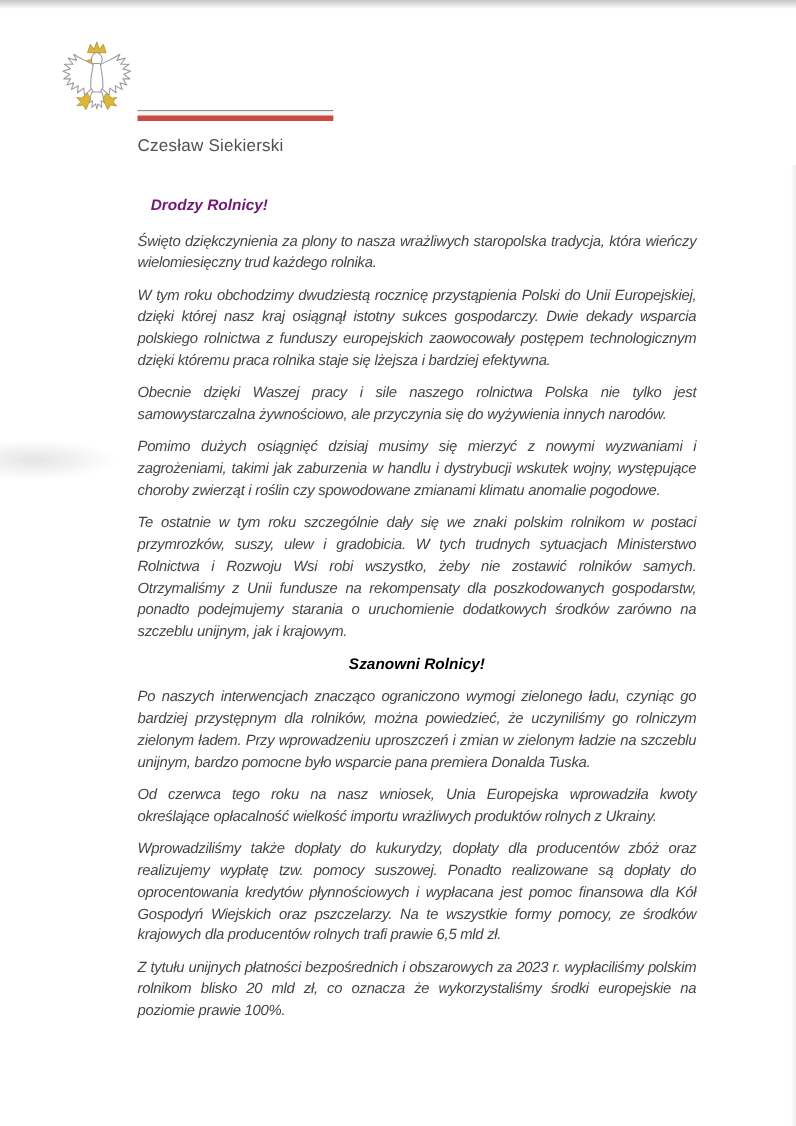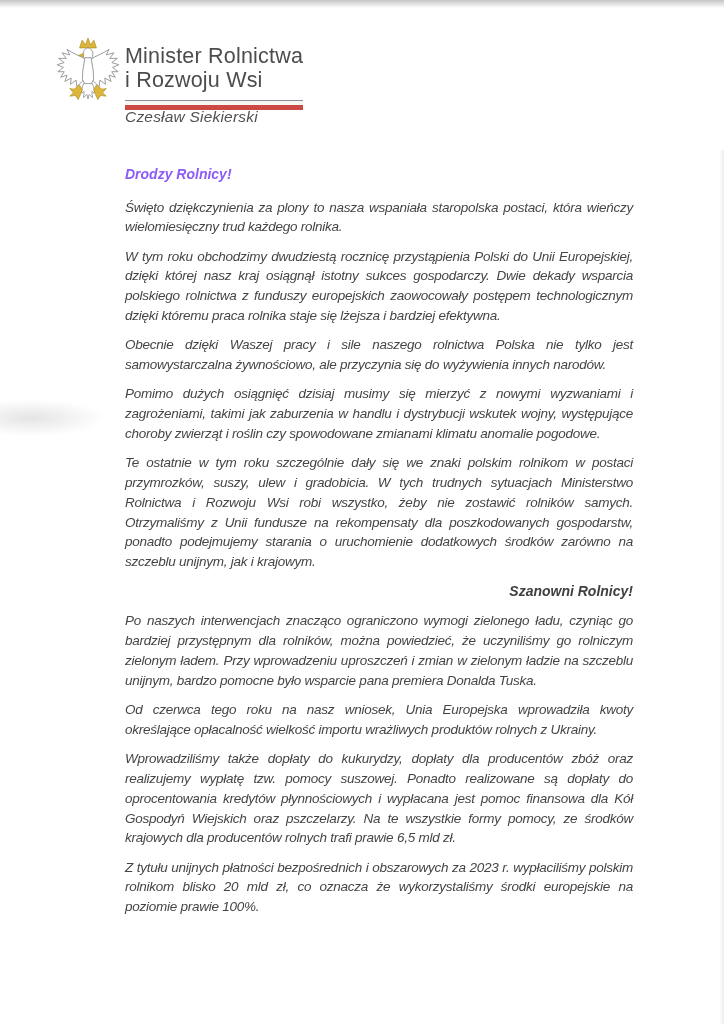--- a/index.html
+++ b/index.html
@@ -28,39 +28,39 @@
   
   .emblem{position:absolute;left:53px;top:36px;width:70px;height:84px;}
   .title-block{position:absolute;left:125px;top:45px;}
   .title-line{
     font-size:21.5px;line-height:23.5px;color:#4c4c4f;letter-spacing:.2px;font-weight:400;
   }
   .flag{position:absolute;left:125px;top:100px;width:178px;}
   .flag .stripe-white{height:4px;background:#f8f6f2;border-top:1.2px solid #8e8c96;}
   .flag .stripe-red{height:4.5px;background:#cc4842;}
   .author{
-    position:absolute;left:125px;top:108px;
-    font-size:15.5px;color:#515154;letter-spacing:.2px;font-style:italic;
+    position:absolute;left:125px;top:124px;
+    font-size:15.5px;color:#515154;letter-spacing:.2px;
   }
   
   .letter{
     position:absolute;left:125px;top:164px;width:508px;
     font-style:italic;color:#454548;
   }
   .salutation{margin:0 0 13px 0;}
   .salutation p{
-    margin:0;font-weight:bold;font-size:14px;line-height:20.5px;color:#8b5cf6;
+    margin:12px;font-weight:bold;font-size:14px;line-height:20.5px;color:#701a75;
   }
   .para{
     margin:0 0 9.5px 0;
     font-size:13.5px;line-height:19.8px;letter-spacing:-.25px;
     text-align:justify;
   }
   .subhead{
-    font-weight:bold;text-align:right;color:#404040;font-size:14px;
+    font-weight:bold;text-align:center;color:#000000;font-size:14px;
     margin:2px 0 10px 0;letter-spacing:0;
   }
 </style>
 </head>
 <body>
 
 <div class="page">
 
   <div class="scan-top-edge"></div>
   <div class="scan-smudge"></div>
@@ -79,38 +79,34 @@
 
     <path d="M45.5 29 L54.5 29 L57.5 48 L58 60 L54 67 L50 71 L46 67 L42 60 L42.5 48 Z" fill="#ffffff" stroke="#9a9aa0" stroke-width="1.4" stroke-linejoin="round"></path>
 
     <path d="M43.5 66 L56.5 66 L60.5 80 L55.5 77.5 L56.5 86 L51.5 81.5 L50 88 L48.5 81.5 L43.5 86 L44.5 77.5 L39.5 80 Z" fill="#ffffff" stroke="#9a9aa0" stroke-width="1.3" stroke-linejoin="round"></path>
 
     <path d="M38 68 L30 74 L24 73 L29 79 L24 84 L32 83 L36 89 L39 82 L42 75 Z" fill="#dcb63b" stroke="#ad8c20" stroke-width="0.9" stroke-linejoin="round"></path>
 
     <path d="M62 68 L70 74 L76 73 L71 79 L76 84 L68 83 L64 89 L61 82 L58 75 Z" fill="#dcb63b" stroke="#ad8c20" stroke-width="0.9" stroke-linejoin="round"></path>
   </svg>
 
-  <div class="title-block">
-    <div class="title-line">Minister Rolnictwa</div>
-    <div class="title-line">i Rozwoju Wsi</div>
-  </div>
 
   <div class="flag">
     <div class="stripe-white"></div>
     <div class="stripe-red"></div>
   </div>
 
   <div class="author">Czesław Siekierski</div>
 
   <section class="letter">
     <div class="salutation">
       <p>Drodzy Rolnicy!</p>
     </div>
 
-    <p class="para">Święto dziękczynienia za plony to nasza wspaniała staropolska postaci, która wieńczy wielomiesięczny trud każdego rolnika.</p>
+    <p class="para">Święto dziękczynienia za plony to nasza wrażliwych staropolska tradycja, która wieńczy wielomiesięczny trud każdego rolnika.</p>
     <p class="para">W tym roku obchodzimy dwudziestą rocznicę przystąpienia Polski do Unii Europejskiej, dzięki której nasz kraj osiągnął istotny sukces gospodarczy. Dwie dekady wsparcia polskiego rolnictwa z funduszy europejskich zaowocowały postępem technologicznym dzięki któremu praca rolnika staje się lżejsza i bardziej efektywna.</p>
     <p class="para">Obecnie dzięki Waszej pracy i sile naszego rolnictwa Polska nie tylko jest samowystarczalna żywnościowo, ale przyczynia się do wyżywienia innych narodów.</p>
     <p class="para">Pomimo dużych osiągnięć dzisiaj musimy się mierzyć z nowymi wyzwaniami i zagrożeniami, takimi jak zaburzenia w handlu i dystrybucji wskutek wojny, występujące choroby zwierząt i roślin czy spowodowane zmianami klimatu anomalie pogodowe.</p>
     <p class="para">Te ostatnie w tym roku szczególnie dały się we znaki polskim rolnikom w postaci przymrozków, suszy, ulew i gradobicia. W tych trudnych sytuacjach Ministerstwo Rolnictwa i Rozwoju Wsi robi wszystko, żeby nie zostawić rolników samych. Otrzymaliśmy z Unii fundusze na rekompensaty dla poszkodowanych gospodarstw, ponadto podejmujemy starania o uruchomienie dodatkowych środków zarówno na szczeblu unijnym, jak i krajowym.</p>
 
     <p class="para subhead">Szanowni Rolnicy!</p>
 
     <p class="para">Po naszych interwencjach znacząco ograniczono wymogi zielonego ładu, czyniąc go bardziej przystępnym dla rolników, można powiedzieć, że uczyniliśmy go rolniczym zielonym ładem. Przy wprowadzeniu uproszczeń i zmian w zielonym ładzie na szczeblu unijnym, bardzo pomocne było wsparcie pana premiera Donalda Tuska.</p>
     <p class="para">Od czerwca tego roku na nasz wniosek, Unia Europejska wprowadziła kwoty określające opłacalność wielkość importu wrażliwych produktów rolnych z Ukrainy.</p>
     <p class="para">Wprowadziliśmy także dopłaty do kukurydzy, dopłaty dla producentów zbóż oraz realizujemy wypłatę tzw. pomocy suszowej. Ponadto realizowane są dopłaty do oprocentowania kredytów płynnościowych i wypłacana jest pomoc finansowa dla Kół Gospodyń Wiejskich oraz pszczelarzy. Na te wszystkie formy pomocy, ze środków krajowych dla producentów rolnych trafi prawie 6,5 mld zł.</p>

